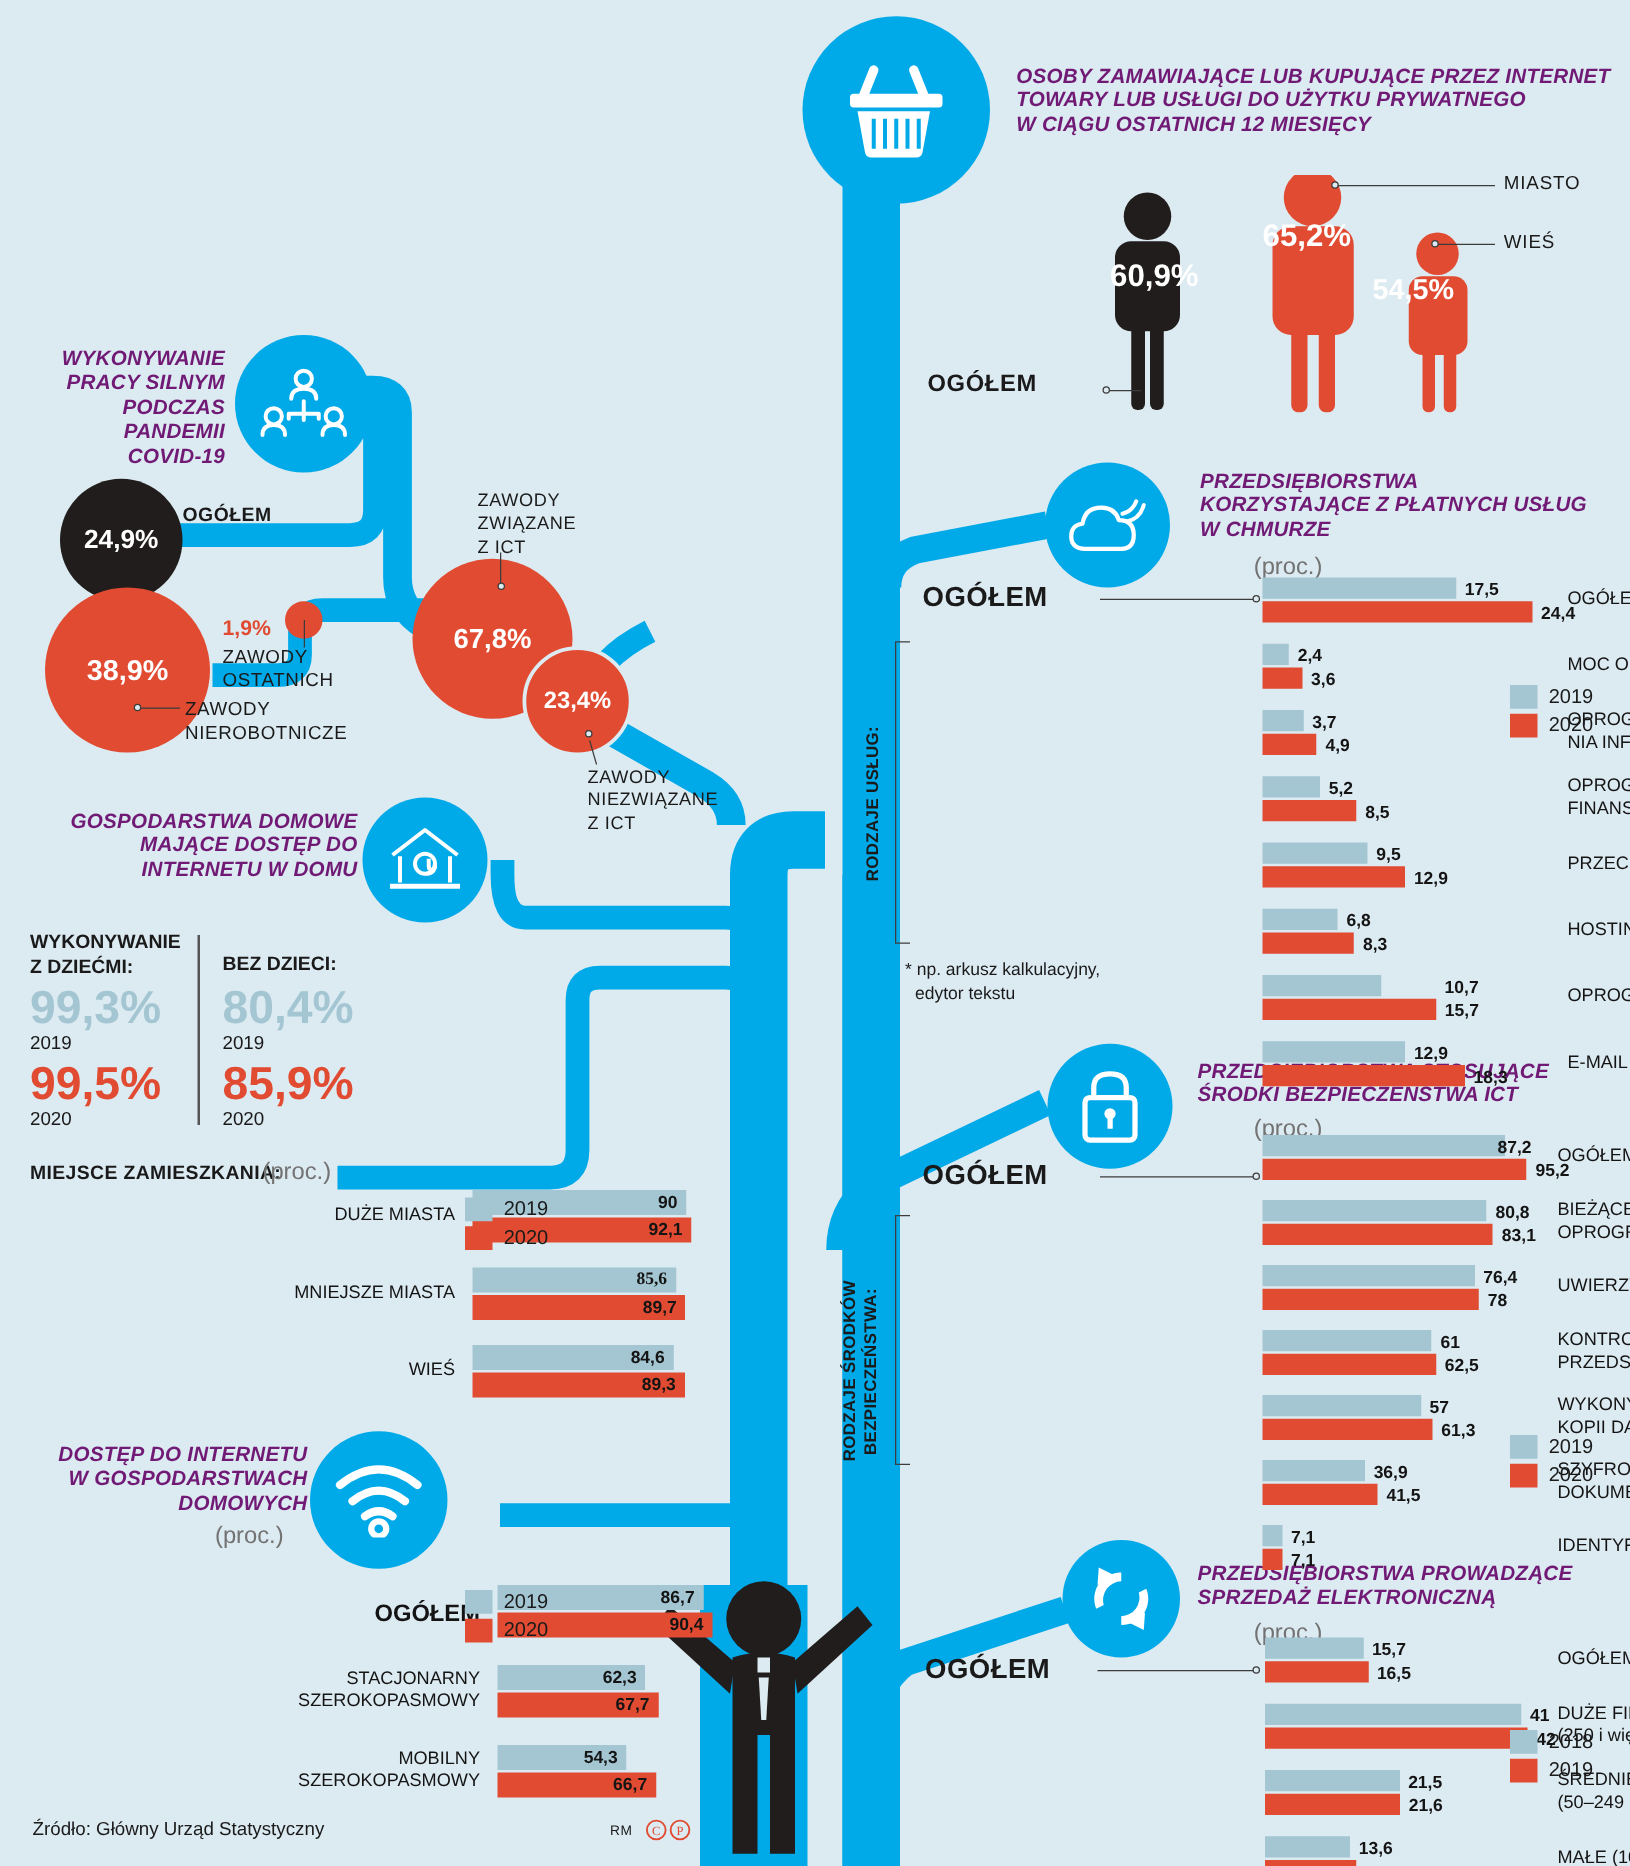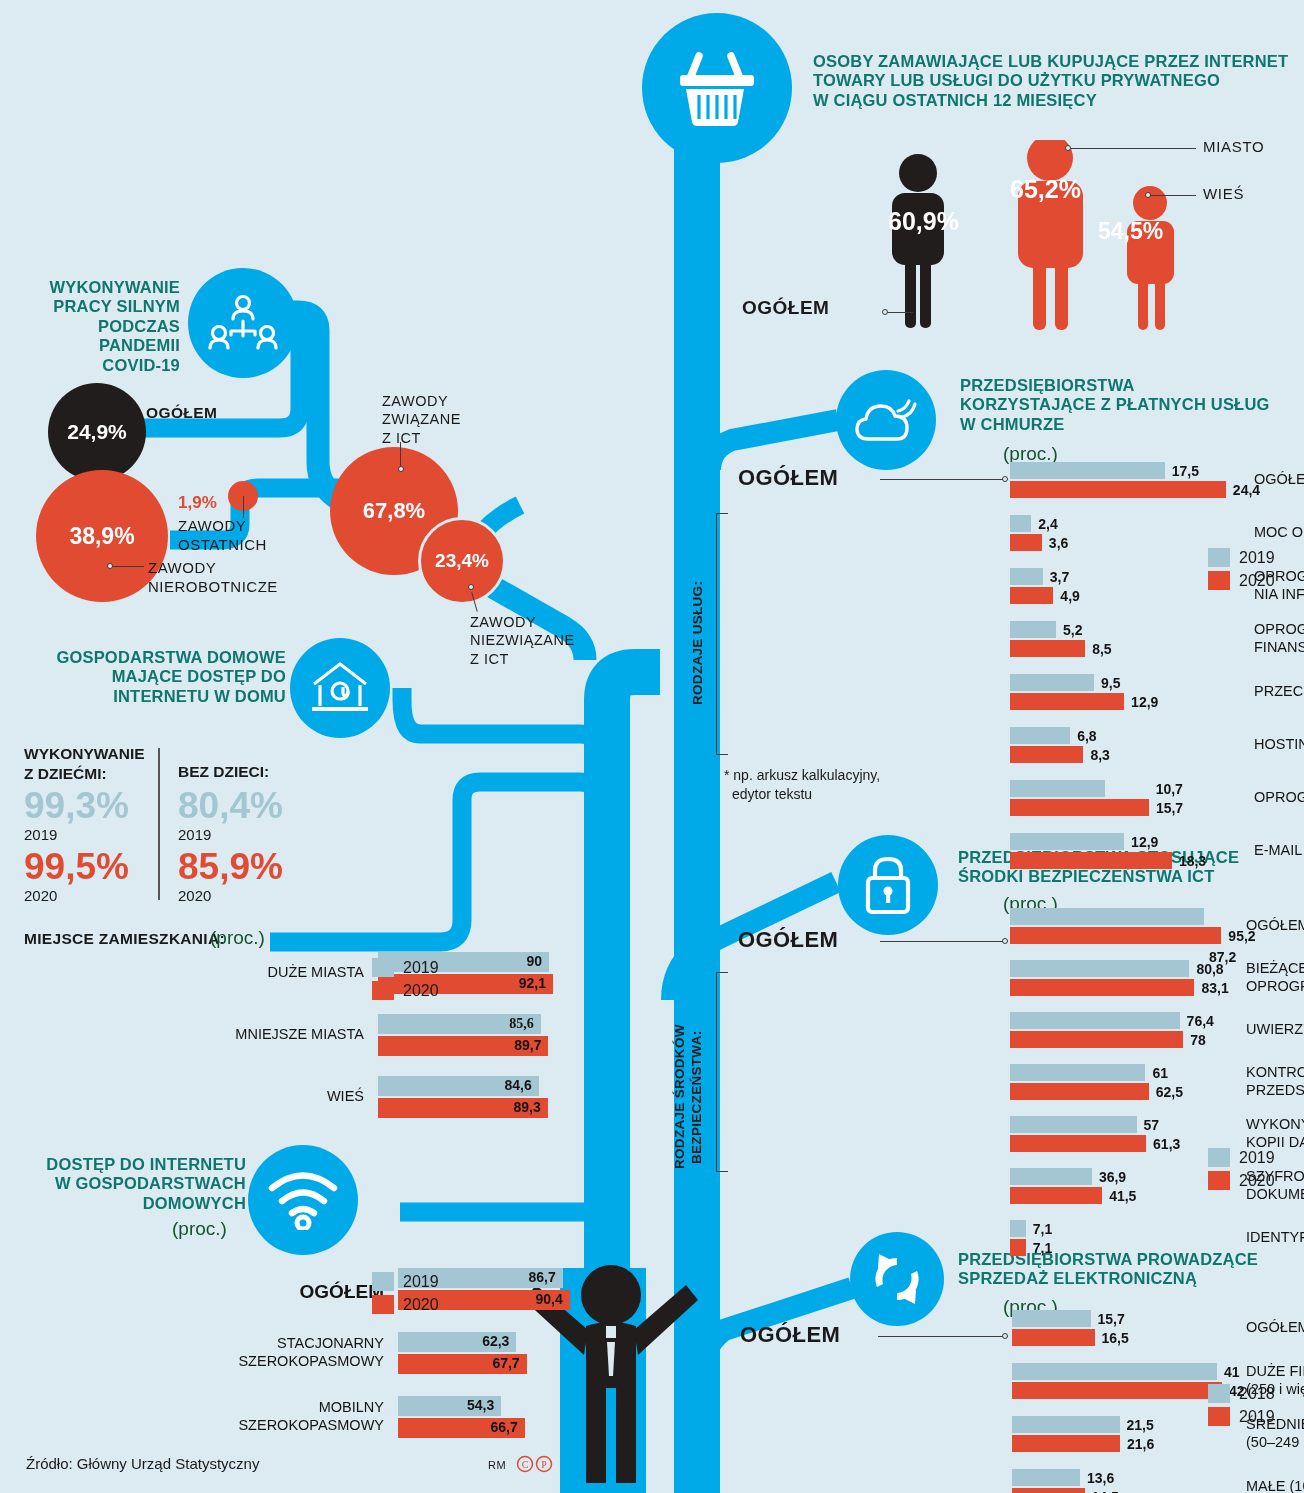--- a/index.html
+++ b/index.html
@@ -7,21 +7,21 @@
     width: 1304px; height: 1493px;
     background: #dceaf1;
     font-family: "Liberation Sans", sans-serif;
     position: relative;
     overflow: hidden;
     color: #1a1a1a;
   }
   #tree { position: absolute; left: 0; top: 0; width: 1304px; height: 1493px; }
   .abs { position: absolute; }
 
-  .hdr { color: #0f766e; font-weight: bold; letter-spacing: .2px; line-height: 1.18; }
+  .hdr { color: #701a75; font-weight: bold; letter-spacing: .2px; line-height: 1.18; font-style: italic; }
   .blk { color: #211d1c; }
   .red { color: #e14b32; }
   .bold { font-weight: bold; }
 
   
   .iconcirc {
     background: #00a9e8; border-radius: 50%;
     display: flex; align-items: center; justify-content: center;
   }
   .bubble {
@@ -58,21 +58,21 @@
     content: ""; position: absolute; left: 0; width: 11px;
     border-top: 1.6px solid #3c3c3c;
   }
   .brace::before { top: 0; }
   .brace::after { bottom: 0; }
   .leader { position: absolute; border-top: 1.3px solid #3c3c3c; }
   .dot {
     position: absolute; width: 6px; height: 6px; border-radius: 50%;
     border: 1.3px solid #3c3c3c; background: #dceaf1;
   }
-  .proc { font-size: 19px; color: #14532d; }
+  .proc { font-size: 19px; color: #737373; }
   .ogolem { font-size: 22px; font-weight: bold; letter-spacing: .4px; }
 </style>
 </head>
 <body>
 
 <svg id="tree" viewBox="0 0 1304 1493">
   <g fill="none" stroke="#00a9e8" stroke-width="23" stroke-linecap="butt">
 
     <path d="M697,100 L697,1493" stroke-width="46"></path>
     <path d="M607,1493 L607,700 Q607,672 635,672 L660,672" stroke-width="46"></path>
@@ -485,21 +485,21 @@
       <i class="sw19"></i>
       <span>2019</span>
     </div>
     <div>
       <i class="sw20"></i>
       <span>2020</span>
     </div>
   </div>
 <div class="chart" style="left: 1010px; top: 908px; width: 482px; height: 1px;">
     <div class="bar y1" style="position: absolute; height: 17px; top: 0px; left: 0px; width: 193.584px;"></div>
-    <div class="barval" style="top: 0px; left: 199px; margin-top: 40px;">87,2</div>
+    <div class="barval" style="top: 0px; left: 188px;">87,2</div>
     <div class="bar y2" style="position: absolute; height: 17px; top: 19px; left: 0px; width: 211.344px;"></div>
     <div class="barval" style="top: 19px; left: 218.344px;">95,2</div>
     <div class="barlabel" style="top: 9px; left: 236px;">OGÓŁEM</div>
     <div class="bar y1" style="position: absolute; height: 17px; top: 52px; left: 0px; width: 179.376px;"></div>
     <div class="barval" style="top: 52px; left: 186.376px;">80,8</div>
     <div class="bar y2" style="position: absolute; height: 17px; top: 71px; left: 0px; width: 184.482px;"></div>
     <div class="barval" style="top: 71px; left: 191.482px;">83,1</div>
     <div class="barlabel" style="top: 52px; left: 236px;">BIEŻĄCE AKTUALIZACJE<br>OPROGRAMOWANIA</div>
     <div class="bar y1" style="position: absolute; height: 17px; top: 104px; left: 0px; width: 169.608px;"></div>
     <div class="barval" style="top: 104px; left: 176.608px;">76,4</div>

